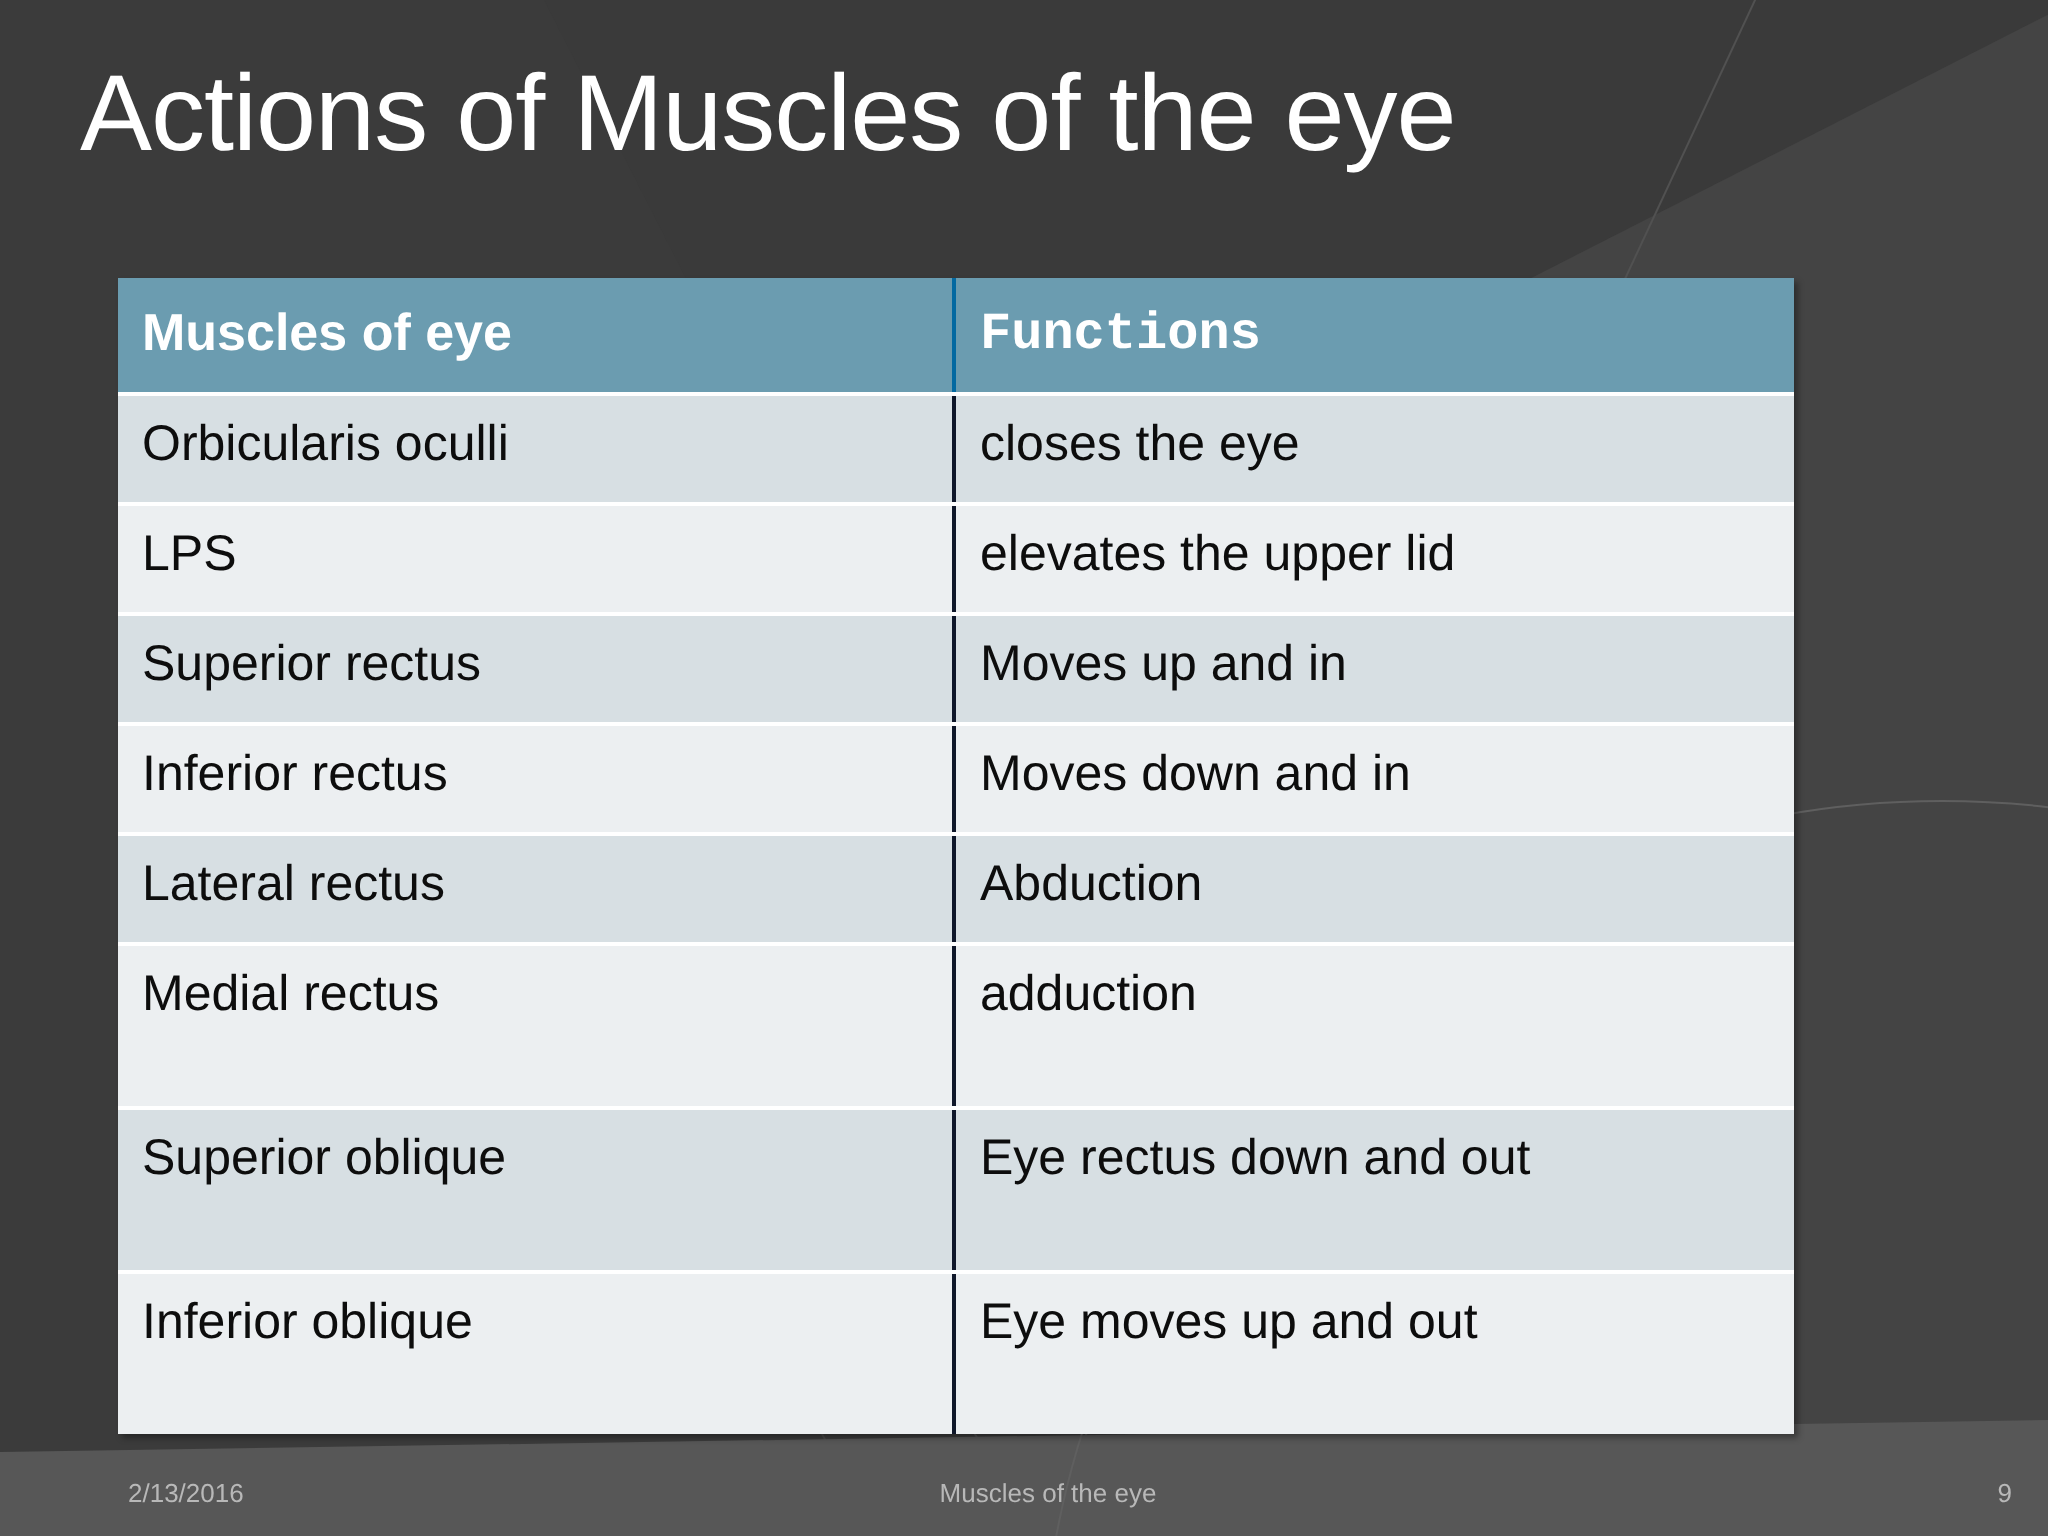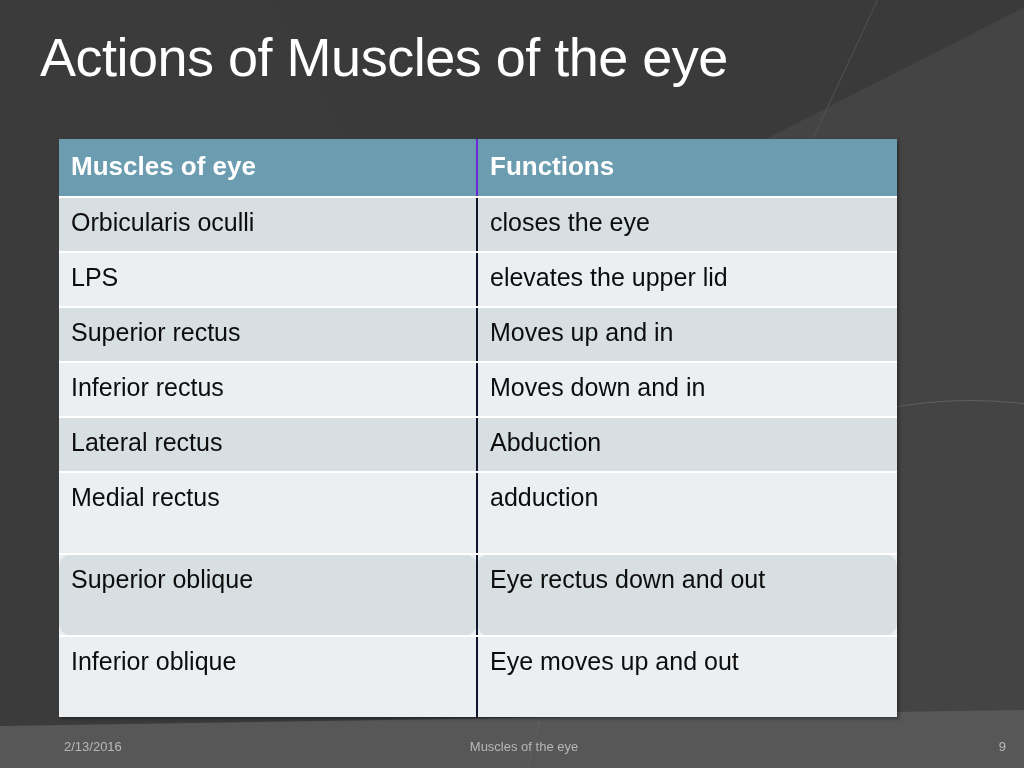--- a/index.html
+++ b/index.html
@@ -145,42 +145,42 @@
 
   table.slide-table th {
     background: #6b9cb0;
     color: #ffffff;
     font-size: 26px;
     font-weight: bold;
     text-align: left;
     padding: 12px 0 14px 12px;
     height: 30px;
     vertical-align: middle;
-    border-right: 2px solid #6d28d9;
+    border-right: 2px solid #0369a1;
     border-bottom: 2px solid #ffffff;
   }
-  table.slide-table th:last-child { border-right: none; }
+  table.slide-table th:last-child { border-right: none; font-family: Liberation Mono, monospace; }
 
   table.slide-table td {
     font-size: 25px;
     color: #0d0d0d;
     text-align: left;
     padding: 9px 0 9px 12px;
     vertical-align: top;
     border-right: 2px solid #0f172a;
     border-bottom: 2px solid #ffffff;
     line-height: 1.25;
   }
   table.slide-table td:last-child { border-right: none; margin-left: 28px; }
   table.slide-table tr:last-child td { border-bottom: none; }
 
   tr.band-a td { background: #d7dfe3; }
   tr.band-b td { background: #eceff1; }
 
-  tr.r-tall td { height: 62px; border-radius: 13px; }
+  tr.r-tall td { height: 62px; }
   tr.r-norm td { height: 35px; }
 
   
   td.indent { padding-left: 20px; }
 
   
   .footer {
     position: absolute;
     left: 0;
     top: 733px;

